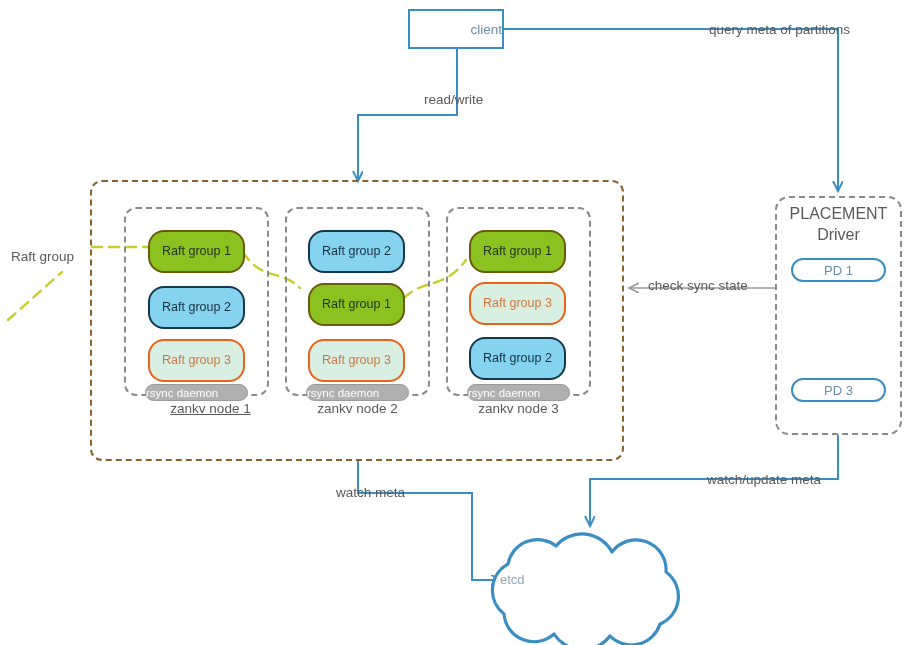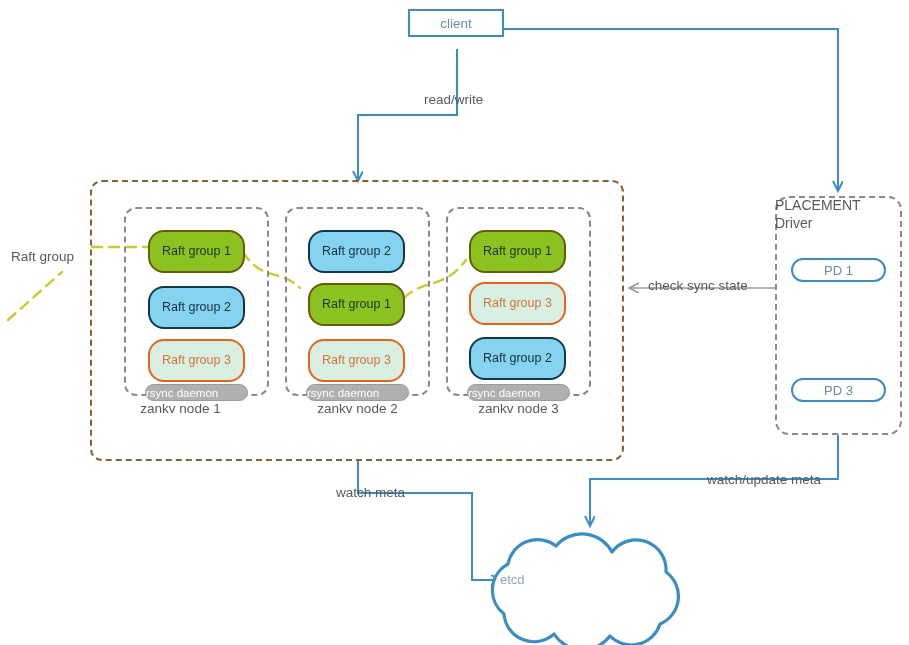--- a/index.html
+++ b/index.html
@@ -32,27 +32,27 @@
     font-size: 13.5px;
     color: #595959;
     white-space: nowrap;
     line-height: 1.25;
   }
 
   
   .client-box {
     position: absolute;
     left: 408px; top: 9px;
-    width: 96px; height: 28px;
+    width: 96px; height: 40px;
     border: 2px solid #3a8ec4;
     background: #ffffff;
     box-sizing: border-box;
     display: flex;
     align-items: center;
-    justify-content: center;
+    justify-content: flex-end;
     font-size: 13.5px;
     color: #6b8ea8;
   }
 
   
   .cluster {
     position: absolute;
     left: 90px; top: 180px;
     width: 534px; height: 281px;
     border: 2px dashed #8a6230;
@@ -73,21 +73,21 @@
   .node-box.n3 { left: 446px; top: 207px; }
 
   .node-label {
     position: absolute;
     width: 145px;
     text-align: center;
     font-size: 13.5px;
     color: #595959;
     top: 401px;
   }
-  .node-label.n1 { left: 108px; }
+  .node-label.n1 { left: 138px; text-decoration: underline; }
   .node-label.n2 { left: 285px; }
   .node-label.n3 { left: 446px; }
 
   
   .pill {
     position: absolute;
     width: 97px; height: 43px;
     border-radius: 16px;
     box-sizing: border-box;
     display: flex;
@@ -131,23 +131,24 @@
   .pd-box {
     position: absolute;
     left: 775px; top: 196px;
     width: 127px; height: 239px;
     border: 2px dashed #8a8a8a;
     border-radius: 14px;
     box-sizing: border-box;
   }
   .pd-title {
     position: absolute;
-    left: 775px; top: 196px;
+    left: 775px; top: 204px;
     width: 127px;
-    font-size: 14px;
+    text-align: center;
+    font-size: 16px;
     color: #595959;
     line-height: 1.3;
   }
   .pd-pill {
     position: absolute;
     left: 791px;
     width: 95px; height: 24px;
     border: 2px solid #3a8ec4;
     border-radius: 20px;
     background: #ffffff;
@@ -226,20 +227,21 @@
                a30,30 0 0 1 48,-18 z" fill="#ffffff" stroke="#3a8ec4" stroke-width="3.2" stroke-linejoin="round"></path>
     </g>
   </svg>
 
   <div class="client-box">
     <span>client</span>
   </div>
 
   <div class="lbl" style="left:424px; top:92px;">read/write</div>
 
+  <div class="lbl" style="left:709px; top:22px;">query meta of partitions</div>
 
   <div class="lbl" style="left:648px; top:278px;">check sync state</div>
 
   <div class="lbl" style="left:336px; top:485px;">watch meta</div>
 
   <div class="lbl" style="left:707px; top:472px;">watch/update meta</div>
 
   <div class="lbl" style="left:11px; top:249px;">Raft group</div>
 
   <div class="cluster"></div>

